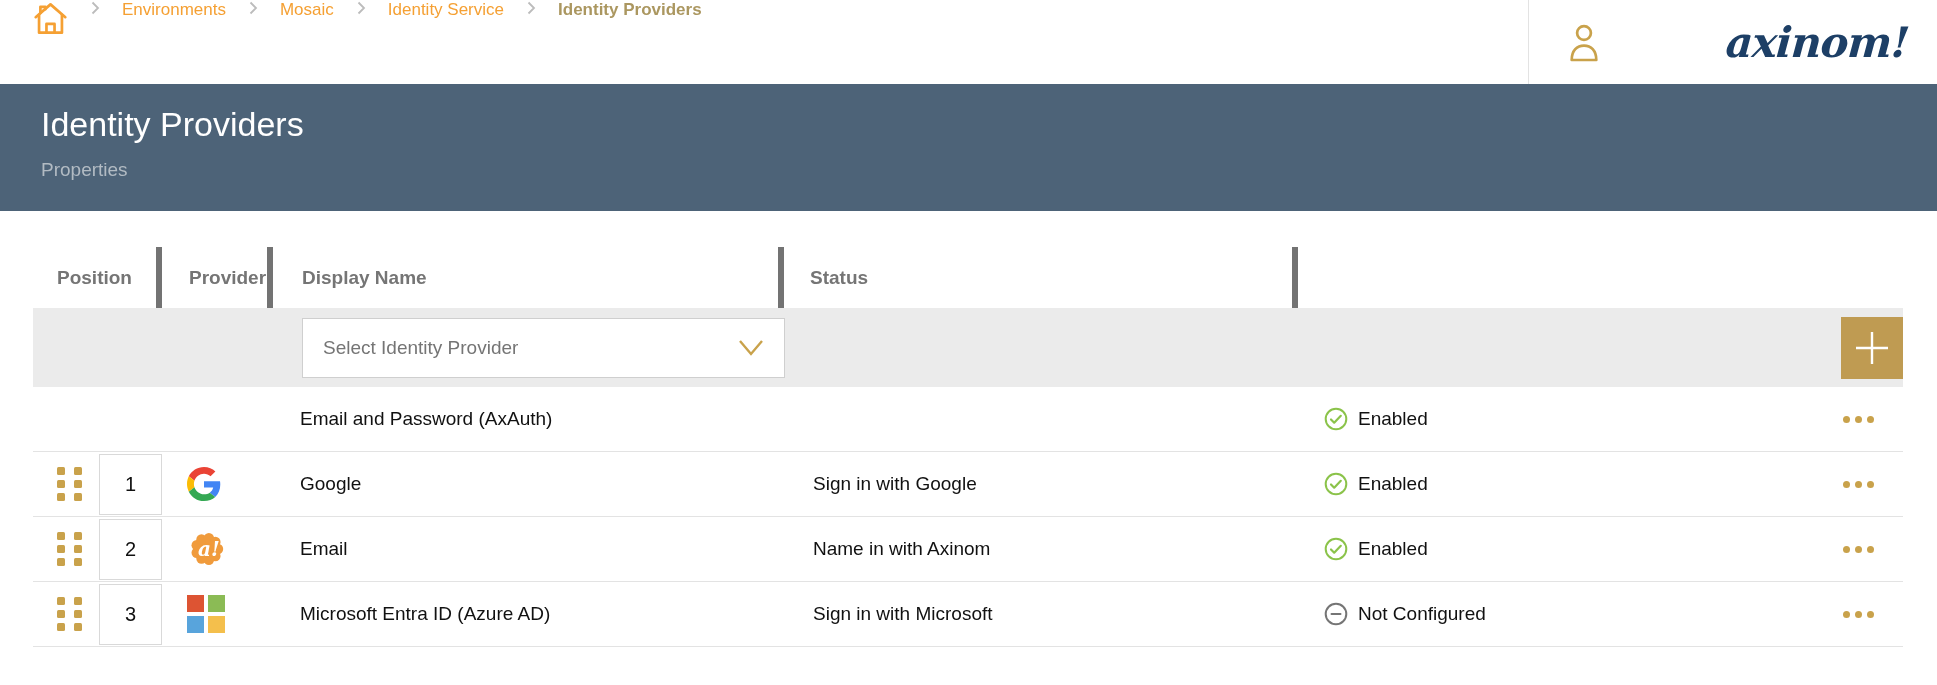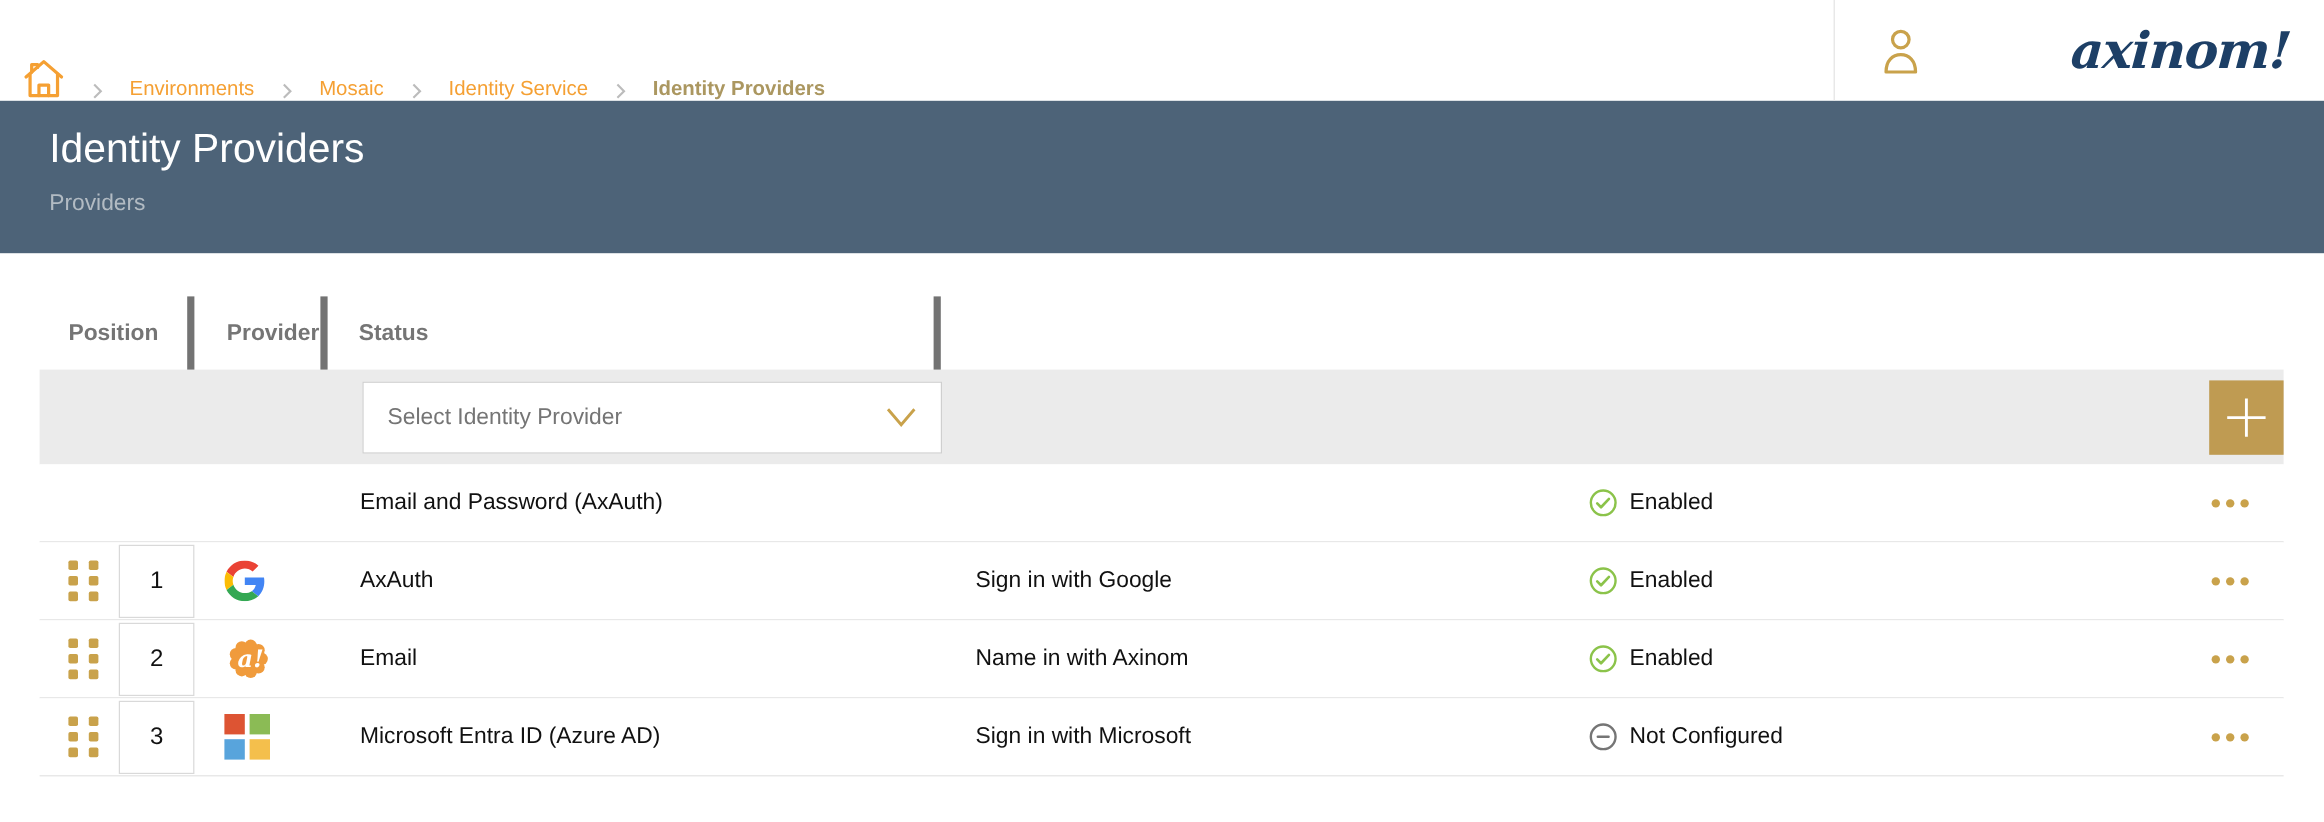--- a/index.html
+++ b/index.html
@@ -2,21 +2,21 @@
 <html><head>
 <meta charset="utf-8">
 <style>
   * { margin:0; padding:0; box-sizing:border-box; }
   html,body { background:#ffffff; }
   body { font-family:"Liberation Sans", sans-serif; }
   .app { position:relative; width:1937px; height:685px; background:#fff; overflow:hidden; }
 
   
   .topbar { display:flex; height:84px; align-items:stretch; background:#fff; }
-  .topbar-left { flex:1; display:flex; align-items:flex-end; gap:19px; padding-left:19px; }
+  .topbar-left { flex:1; display:flex; align-items:flex-start; gap:19px; padding-left:33px; }
   .crumb { font-size:17px; color:#f5a033; text-decoration:none; cursor:pointer; }
   .crumb.current { color:#ab9760; font-weight:700; cursor:default; }
   .crumb-sep { display:flex; align-items:center; }
   .topbar-right { width:409px; border-left:1px solid #e3e3e3; display:flex; align-items:center; }
   .user-ic { margin-left:37px; display:flex; align-items:center; cursor:pointer; }
   .brand { margin-left:auto; margin-right:28px; font-family:"DejaVu Serif", serif; font-style:italic; font-weight:700; font-size:42px; color:#1d3f66; letter-spacing:-1px; transform:skewX(-4deg); }
 
   
   .pagehead { height:127px; background:#4d6378; padding:20px 0 0 41px; }
   .pagehead h1 { color:#ffffff; font-size:34px; font-weight:400; line-height:40px; }
@@ -107,28 +107,29 @@
           <circle cx="12" cy="8" r="4.6"></circle>
           <path d="M3.8 26 C3.8 19.6 7.4 16.4 12 16.4 C16.6 16.4 20.2 19.6 20.2 26 Z" stroke-linejoin="round"></path>
         </svg>
       </span>
       <span class="brand">axinom!</span>
     </div>
   </div>
 
   <div class="pagehead">
     <h1>Identity Providers</h1>
-    <div class="sub">Providers</div>
+    <div class="sub">Properties</div>
   </div>
 
   <div class="content">
 
     <div class="thead grid-cols">
       <div class="th c-pos">Position</div>
       <div class="th c-prov">Provider</div>
+      <div class="th c-disp">Display Name</div>
       <div class="th c-status">Status</div>
       <div class="th c-act"></div>
     </div>
 
     <div class="selectrow grid-cols">
       <div class="dropdown">
         <span class="ph">Select Identity Provider</span>
         <span>
           <svg width="26" height="18" viewBox="0 0 26 18" fill="none" stroke="#c9a24b" stroke-width="2.4">
               <path d="M2 2 L13 15 L24 2"></path>
@@ -184,21 +185,21 @@
       <div class="cell c2">
         <span>
           <svg width="34" height="34" viewBox="0 0 48 48">
             <path fill="#EA4335" d="M24 9.5c3.54 0 6.71 1.22 9.21 3.6l6.85-6.85C35.9 2.38 30.47 0 24 0 14.62 0 6.51 5.38 2.56 13.22l7.98 6.19C12.43 13.72 17.74 9.5 24 9.5z"></path>
             <path fill="#4285F4" d="M46.98 24.55c0-1.57-.15-3.09-.38-4.55H24v9.02h12.94c-.58 2.96-2.26 5.48-4.78 7.18l7.73 6c4.51-4.18 7.09-10.36 7.09-17.65z"></path>
             <path fill="#FBBC05" d="M10.53 28.59c-.48-1.45-.76-2.99-.76-4.59s.27-3.14.76-4.59l-7.98-6.19C.92 16.46 0 20.12 0 24c0 3.88.92 7.54 2.56 10.78l7.97-6.19z"></path>
             <path fill="#34A853" d="M24 48c6.48 0 11.93-2.13 15.89-5.81l-7.73-6c-2.15 1.45-4.92 2.3-8.16 2.3-6.26 0-11.57-4.22-13.47-9.91l-7.98 6.19C6.51 42.62 14.62 48 24 48z"></path>
           </svg>
         </span>
       </div>
-      <div class="cell c3">AxAuth</div>
+      <div class="cell c3">Google</div>
       <div class="cell c4">Sign in with Google</div>
       <div class="cell c5">
         <span>
           <svg width="24" height="24" viewBox="0 0 24 24" fill="none" stroke="#8bc34a" stroke-width="2">
               <circle cx="12" cy="12" r="10.3"></circle>
               <path d="M7 12.5 L10.2 15.7 L16.8 8.8" stroke-width="2.2" stroke-linecap="round" stroke-linejoin="round"></path>
             </svg>
         </span>
         <span>Enabled</span>
       </div>

